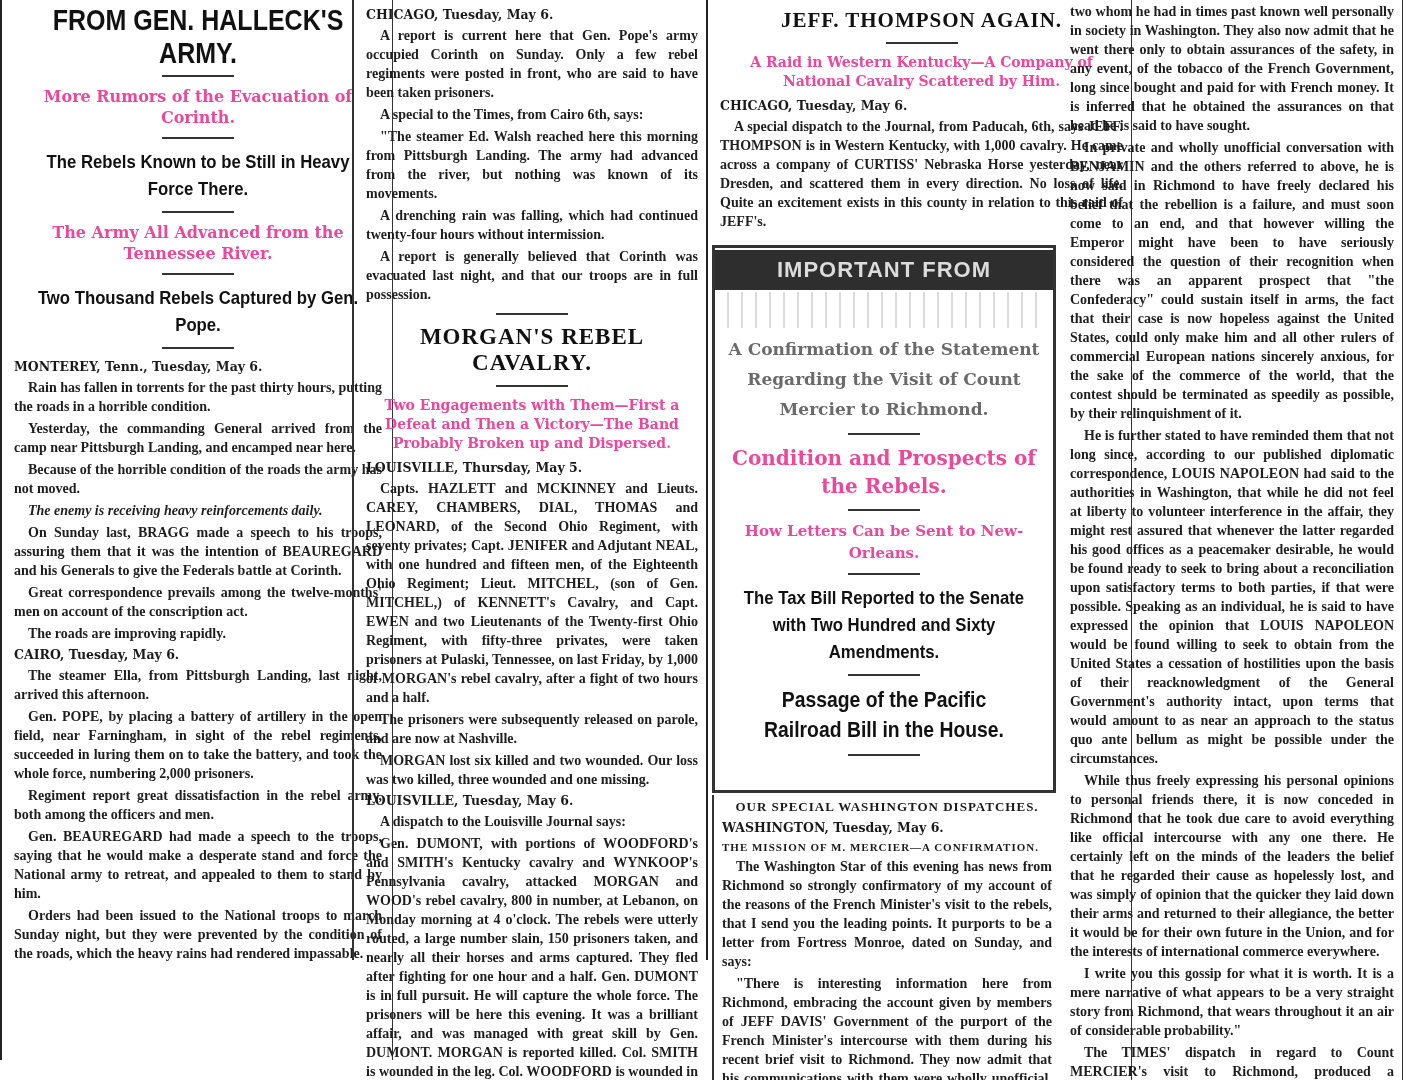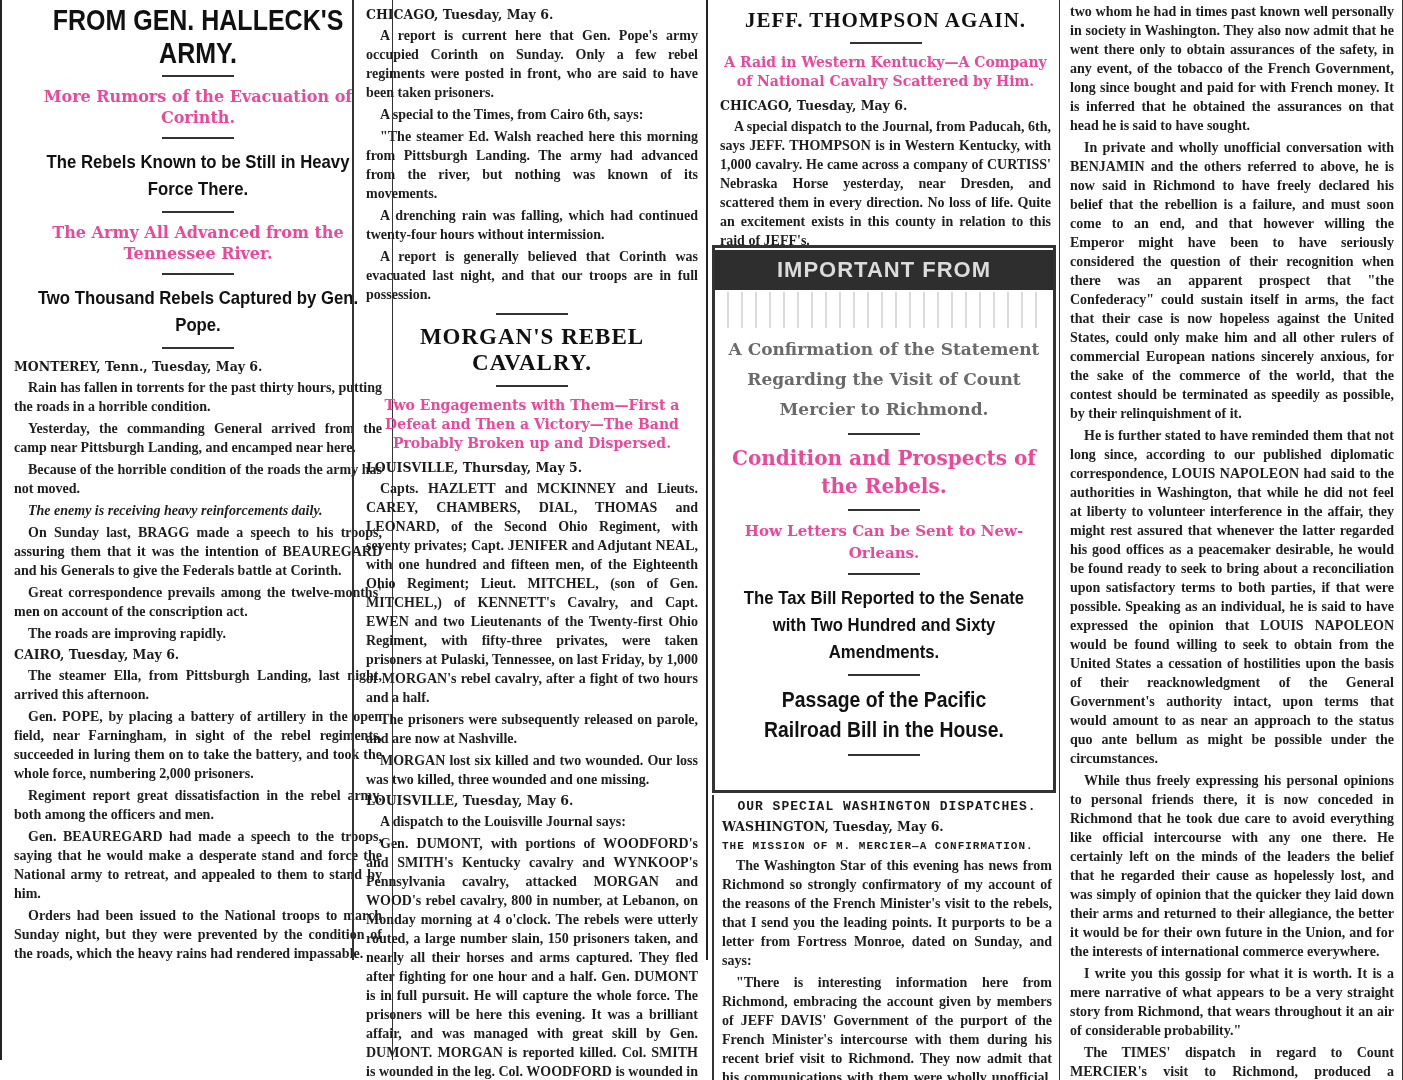--- a/index.html
+++ b/index.html
@@ -1,27 +1,27 @@
 <!DOCTYPE html>
 <html><head>
 <meta charset="utf-8">
 <style>
   html, body { margin:0; padding:0; background:#ffffff; }
   body { width:1403px; height:1080px; position:relative; overflow:hidden;
          font-family:"DejaVu Serif", serif; color:#1a1a1a; }
   .col { position:absolute; top:0; box-sizing:border-box; }
   #col1 { left:0; width:393px; height:1060px; border-left:2px solid #222; border-right:1px solid #333; padding:0 10px 0 12px; }
   #col2 { left:352px; width:356px; height:960px; padding:0 8px 0 12px; border-left:2px solid #333; border-right:2px solid #222; }
-  #col3 { left:708px; width:352px; height:1080px; padding:0 8px 16px 12px; border-right:1px solid #333; }
+  #col3 { left:708px; width:424px; height:1080px; padding:0 8px 16px 12px; border-right:1px solid #333; }
   #col4 { left:1060px; width:343px; height:1080px; padding:0 8px 0 10px; border-right:1px solid #333; }
   .hd-main { font-family:"Liberation Sans", sans-serif; font-weight:bold; font-size:25px; text-align:center; letter-spacing:0px; margin:8px 0 6px; transform:scaleY(1.15); color:#111; }
   .hd-cap { font-family:"Liberation Serif", serif; font-weight:bold; font-size:23px; text-align:center; letter-spacing:1px; margin:6px 0 6px; color:#111; }
   .hd-sub { font-family:"DejaVu Serif", serif; font-weight:bold; font-size:16px; text-align:center; line-height:21px; margin:6px 0; color:#ec4899; }
   .hd-cond { font-family:"Liberation Sans", sans-serif; font-weight:bold; font-size:19px; text-align:center; line-height:27px; margin:8px 0; transform:scaleX(0.88); color:#111; }
-  .hd-smallcap { font-family:Liberation Mono, monospace; font-weight:bold; font-size:11px; text-align:center; letter-spacing:1px; margin:4px 0; }
+  .hd-smallcap { font-family:Liberation Serif, serif; font-weight:bold; font-size:11px; text-align:center; letter-spacing:1px; margin:4px 0; }
   .rule { width:72px; height:2px; background:#333; margin:9px auto; }
   .dateline { font-size:12.5px; font-weight:bold; line-height:18px; margin:2px 0; }
   p.para { font-family:"Liberation Serif", serif; font-size:14px; line-height:19px; text-align:justify; text-indent:14px; margin:0 0 3px; font-weight:bold; color:#1e1e1e; }
   p.cont { text-indent:0; }
   .it { font-style:italic; }
   .block { position:absolute; left:712px; top:245px; width:344px; height:548px; border:3px solid #333; box-sizing:border-box; padding:0 6px; }
   .banner { background:#2e2e2e; color:#dcdcdc; font-family:"Liberation Sans", sans-serif; font-weight:bold; font-size:22px; text-align:center; height:40px; line-height:40px; margin:2px -6px 0; overflow:hidden; letter-spacing:1px; }
   .smudge { height:36px; background:repeating-linear-gradient(90deg,#fff 0 6px,#999 6px 8px,#fff 8px 14px); opacity:0.35; margin:2px 0; }
   .faded { color:#6a6a6a; }
 </style>

